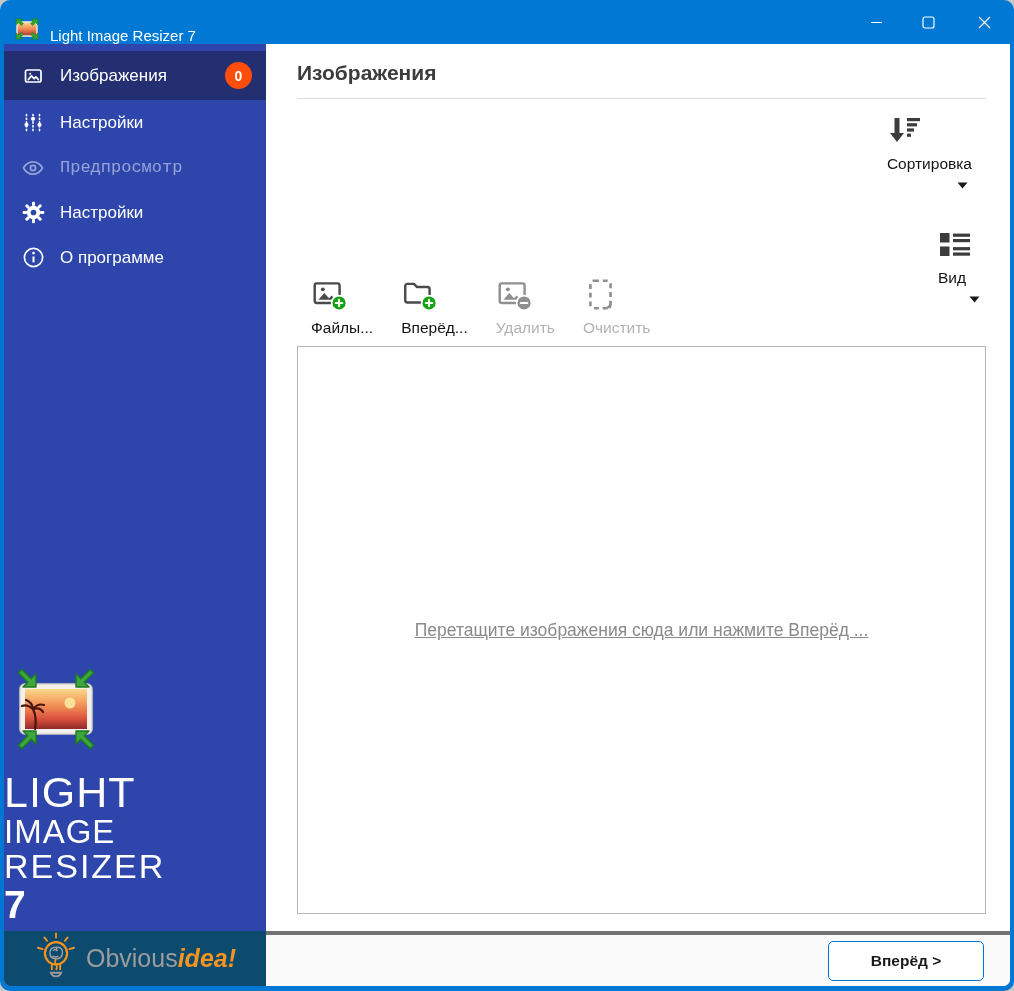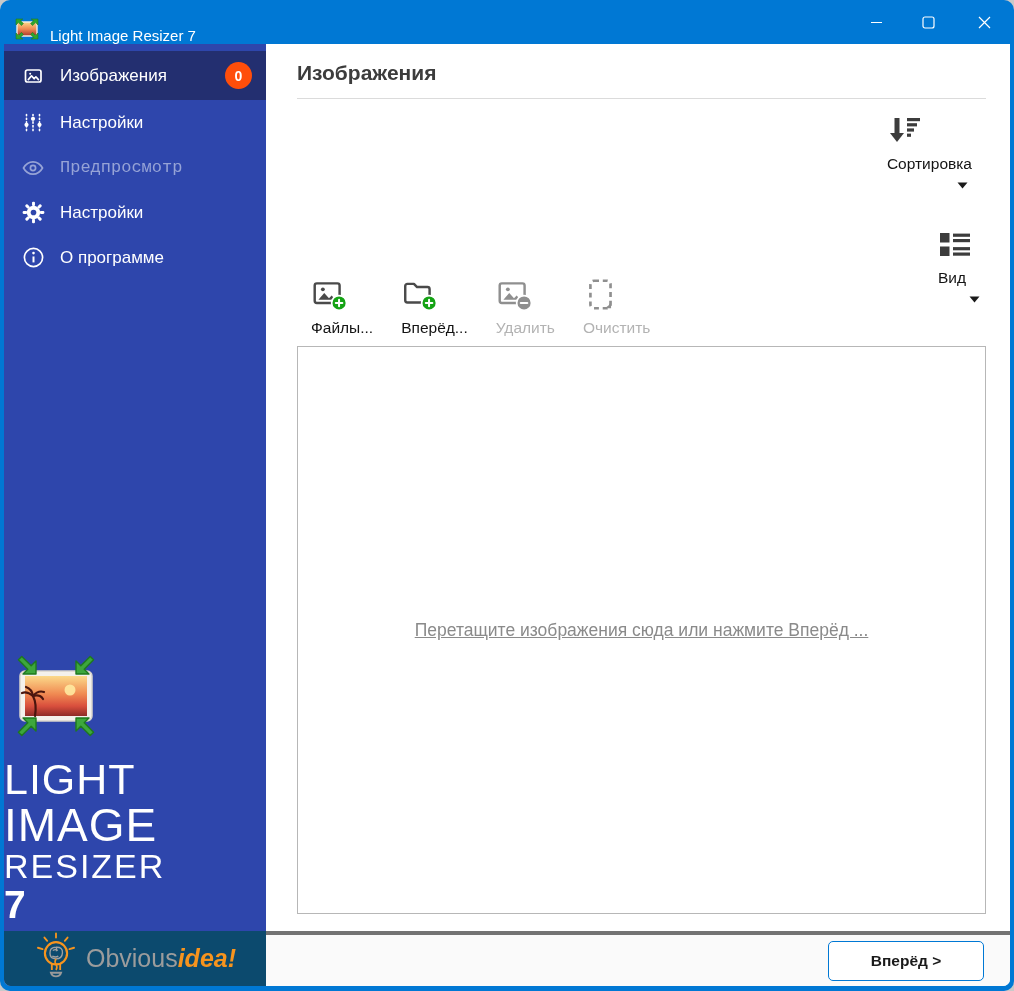--- a/index.html
+++ b/index.html
@@ -32,21 +32,21 @@
   .nav-item.disabled{color:#96A3D6;font-family:Liberation Mono, monospace;}
   .nav-icon{width:24px;height:24px;flex:0 0 auto;display:flex;align-items:center;justify-content:center;}
   .badge{margin-left:auto;min-width:27px;height:27px;border-radius:50%;background:var(--badge);
     color:#fff;font-size:14px;font-weight:bold;display:flex;align-items:center;justify-content:center;}
   .sidebar-spacer{flex:1;}
 
   .logo-block{display:flex;flex-direction:column;align-items:flex-start;color:#fff;padding-bottom:6px;}
   .logo-art{margin-bottom:12px;}
   .logo-line{line-height:1.02;font-weight:300;letter-spacing:1px;}
   .logo-line.l1{font-size:43px;}
-  .logo-line.l2{font-size:46px;}
+  .logo-line.l2{font-size:33px;}
   .logo-line.l3{font-size:34px;letter-spacing:2px;}
   .logo-line.l4{font-size:39px;font-weight:bold;margin-top:2px;}
 
   .brand-strip{height:55px;background:#0c4a6e;display:flex;align-items:center;justify-content:center;gap:8px;flex:0 0 auto;cursor:pointer;}
   .brand-text{font-size:25px;}
   .brand-gray{color:#9C9C9C;}
   .brand-orange{color:var(--orange);font-weight:bold;font-style:italic;}
 
   
   .main{flex:1;display:flex;flex-direction:column;min-width:0;}

